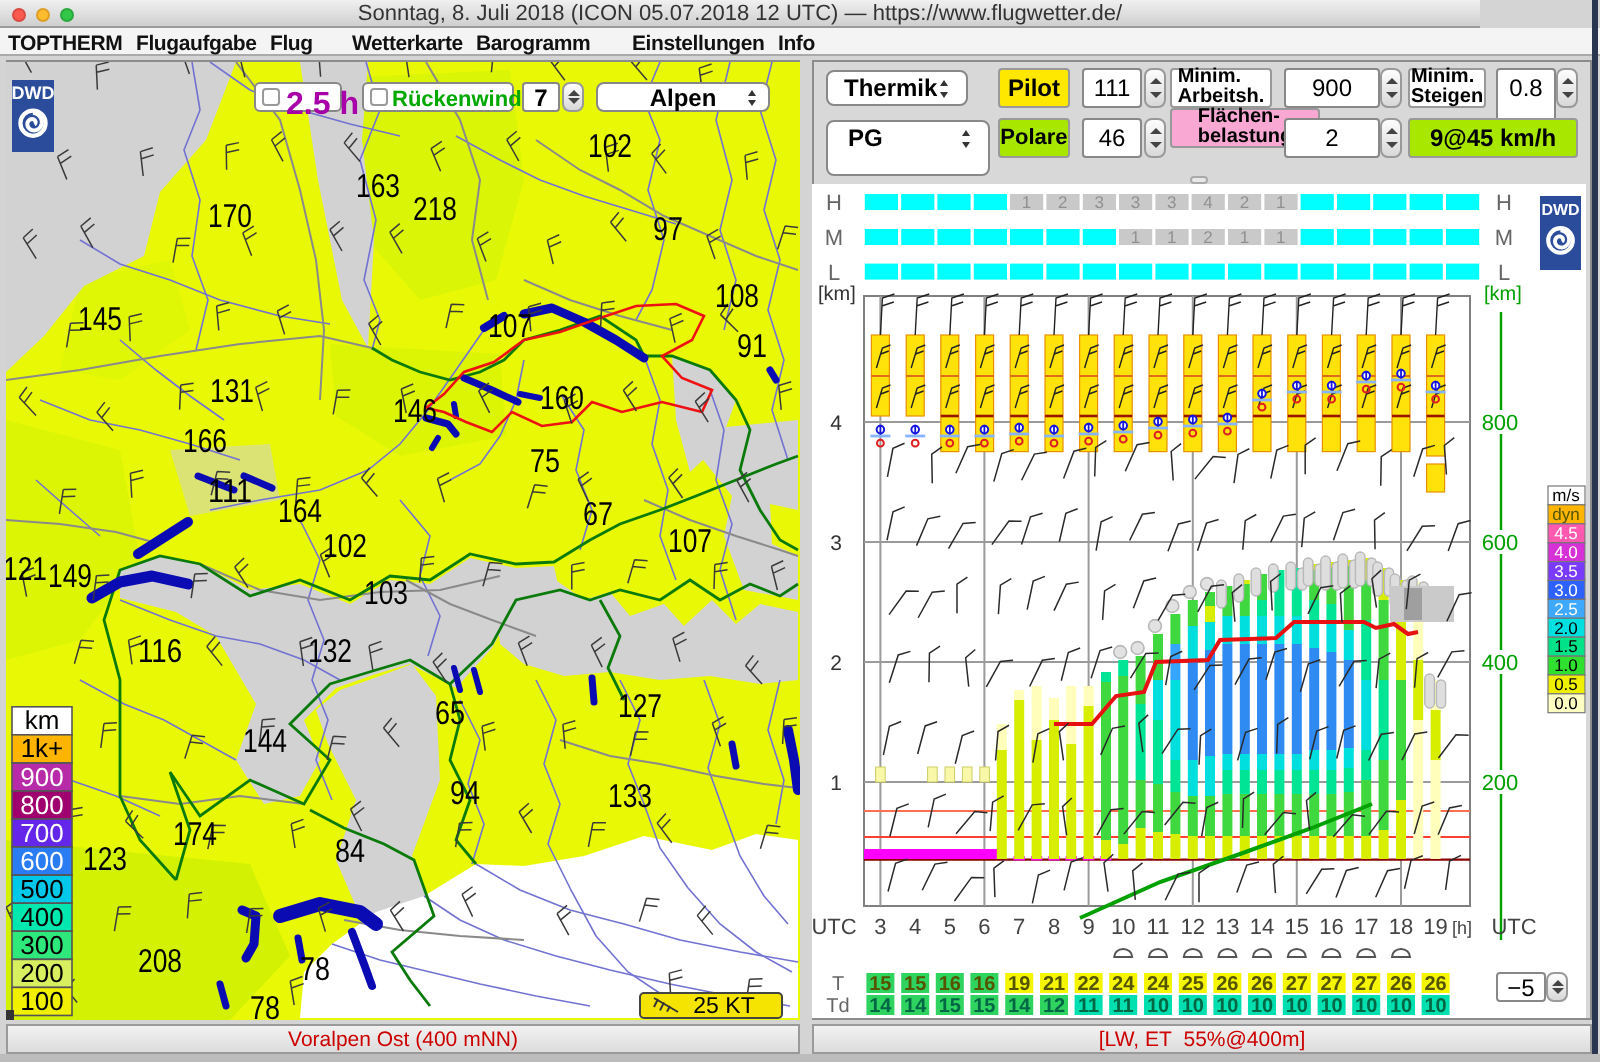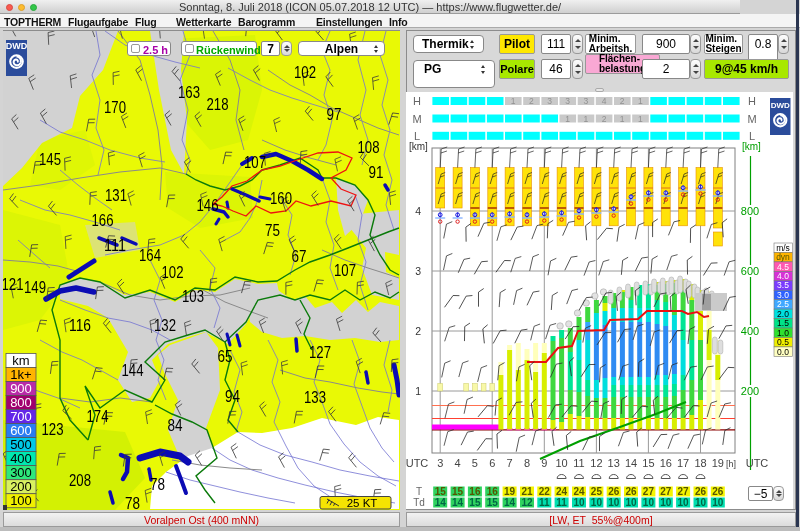--- a/index.html
+++ b/index.html
@@ -542,21 +542,21 @@
     <g>
       <rect x="6" y="40" width="21" height="36" fill="#2b4c9b"></rect>
       <text x="16.5" y="49.36" font-size="9" fill="#fff" font-weight="bold" text-anchor="middle" font-family="Liberation Sans,sans-serif">DWD</text>
       <circle cx="16.5" cy="61.599999999999994" r="6.3" fill="none" stroke="#fff" stroke-width="2.1"></circle>
       <polyline points="16.50,56.43 16.93,56.50 17.36,56.59 17.77,56.72 18.16,56.89 18.54,57.09 18.89,57.31 19.22,57.57 19.53,57.85 19.81,58.15 20.05,58.47 20.27,58.80 20.46,59.16 20.61,59.52 20.73,59.89 20.82,60.27 20.88,60.65 20.90,61.03 20.89,61.41 20.85,61.78 20.78,62.14 20.67,62.49 20.54,62.83 20.38,63.15 20.20,63.46 19.99,63.74 19.76,64.00 19.52,64.24 19.25,64.46 18.97,64.65 18.68,64.81 18.38,64.95 18.07,65.05 17.76,65.13 17.45,65.19 17.13,65.21 16.82,65.21 16.51,65.18 16.21,65.13 15.92,65.05 15.64,64.94 15.38,64.82 15.12,64.67 14.89,64.51 14.67,64.33 14.48,64.13 14.30,63.92 14.14,63.69 14.01,63.46 13.90,63.22 13.81,62.97 13.74,62.72 13.69,62.47 13.67,62.22 13.67,61.98 13.69,61.73 13.74,61.50 13.80,61.27 13.88,61.05 13.97,60.84 14.09,60.64 14.21,60.46 14.36,60.30 14.51,60.14 14.67,60.01 14.84,59.89 15.02,59.79 15.20,59.71 15.39,59.64 15.58,59.59 15.77,59.56 15.95,59.55 16.14,59.55 16.31,59.57 16.49,59.60 16.65,59.65 16.81,59.72 16.96,59.79 17.10,59.88 17.22,59.97 17.34,60.08 17.44,60.19 17.53,60.31 17.61,60.43 17.67,60.56 17.72,60.68 17.76,60.81 17.78,60.94 17.79,61.07 17.79,61.19 17.78,61.31 17.76,61.43 17.72,61.54 17.68,61.64 17.63,61.74 17.57,61.82 17.51,61.90 17.44,61.97 17.37,62.03 17.29,62.08 17.21,62.12" fill="none" stroke="#fff" stroke-width="1.995"></polyline>
     </g>
     <rect x="3" y="505" width="4" height="5" fill="#333"></rect>
   </svg>
 <div class="box" style="left:127px;top:41px;width:44px;height:15px;border-radius:3px"></div>
 <div class="cb" style="left:131px;top:44px"></div>
-<div class="ctrl" style="left:143px;top:43.5px;color:#a800a8;font-size:11px">2.5 h</div>
+<div class="ctrl" style="left:143px;top:43.5px;color:#a800a8;font-size:16px">2.5 h</div>
 <div class="box" style="left:181px;top:41px;width:76px;height:15px;border-radius:3px"></div>
 <div class="cb" style="left:185px;top:44px"></div>
 <div class="ctrl" style="left:196px;top:43.5px;color:#00a800;font-size:11px">Rückenwind</div>
 <div class="box" style="left:261px;top:41px;width:19px;height:15px;line-height:14px;font-weight:bold">7</div>
 <div class="stp" style="left:281px;top:41px;height:15px">
     <i class="u"></i>
     <i class="d"></i>
   </div>
 <div class="dd" style="left:298px;top:41px;width:87px;height:15px;line-height:14px;text-align:center">Alpen</div>
 <div class="dar" style="left:374px;top:44.5px;border-bottom:3px solid #333"></div>

